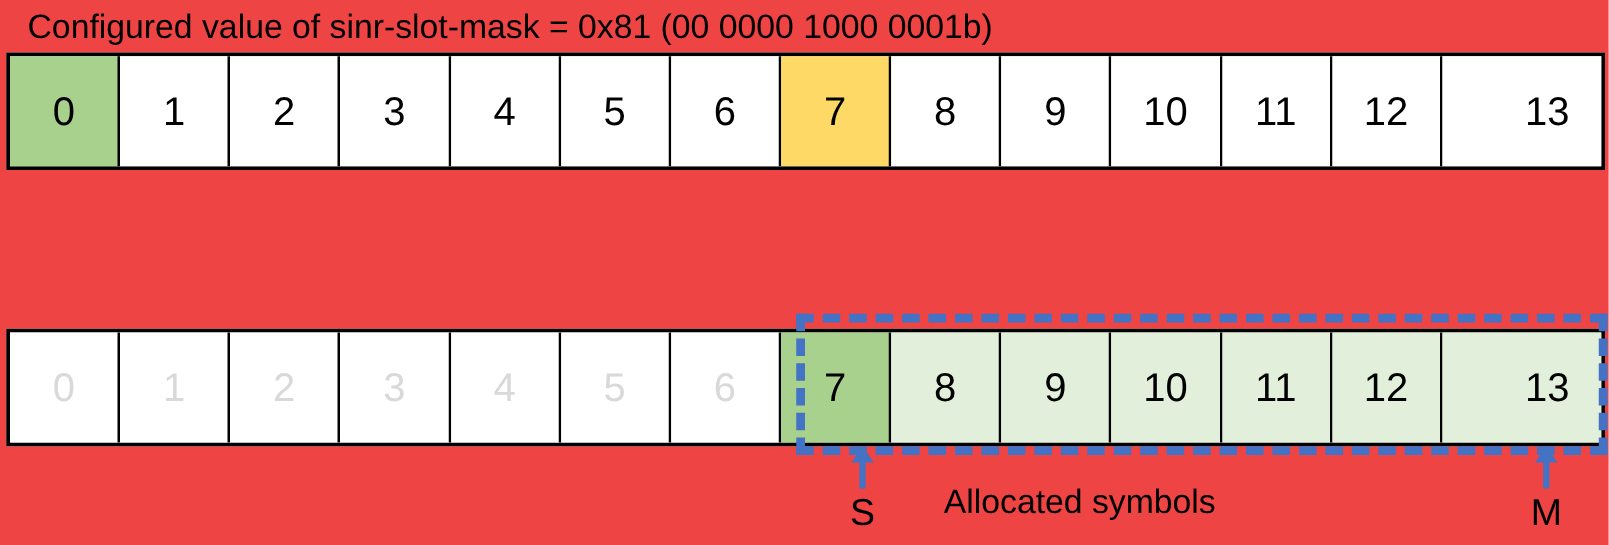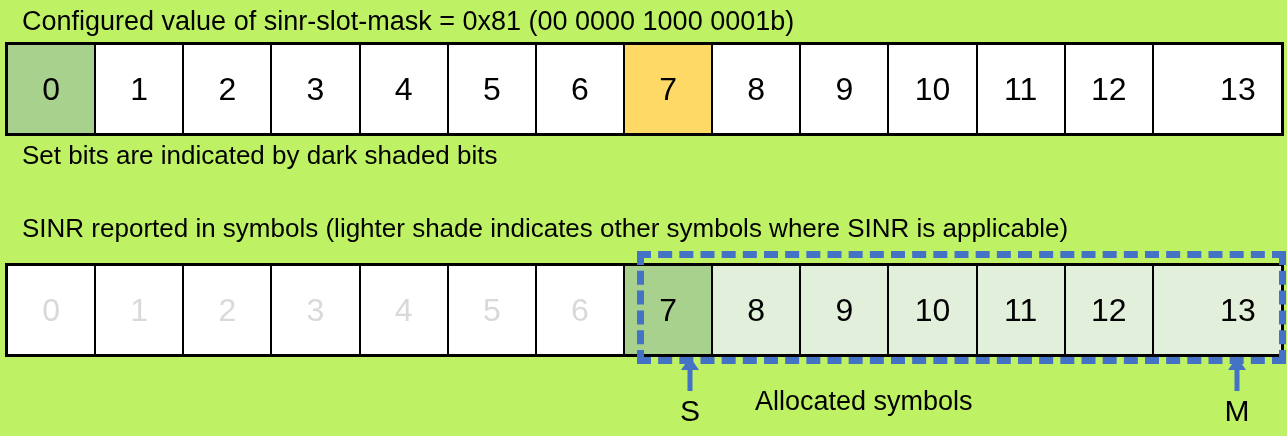--- a/index.html
+++ b/index.html
@@ -1,17 +1,17 @@
 <!DOCTYPE html>
 <html><head>
 <meta charset="utf-8">
 <style>
   html,body { margin:0; padding:0; background:#ffffff; }
   .page {
-    position:relative; width:1287px; height:436px; background:#bef264;
+    position:relative; width:1287px; height:436px; background:#ef4444;
     font-family:"Liberation Sans", sans-serif; color:#000000; overflow:hidden;
   }
   .caption-text { position:absolute; left:22px; font-size:26px; white-space:nowrap; }
   .bit-row {
     position:absolute; left:5px; width:1279px; height:94px;
     display:flex; border:3px solid #000; box-sizing:border-box; background:#fff;
   }
   .cell {
     flex:1 1 0; border-right:2px solid #000; box-sizing:border-box;
     display:flex; align-items:center; justify-content:center;
@@ -51,23 +51,21 @@
     <div class="cell">6</div>
     <div class="cell c-yellow">7</div>
     <div class="cell">8</div>
     <div class="cell">9</div>
     <div class="cell">10</div>
     <div class="cell">11</div>
     <div class="cell">12</div>
     <div class="cell">13</div>
   </div>
 
-  <div class="caption-text" style="top:140px;">Set bits are indicated by dark shaded bits</div>
 
-  <div class="caption-text" style="top:213px;">SINR reported in symbols (lighter shade indicates other symbols where SINR is applicable)</div>
 
   <div class="bit-row" style="top:263px;">
     <div class="cell c-inactive">0</div>
     <div class="cell c-inactive">1</div>
     <div class="cell c-inactive">2</div>
     <div class="cell c-inactive">3</div>
     <div class="cell c-inactive">4</div>
     <div class="cell c-inactive">5</div>
     <div class="cell c-inactive">6</div>
     <div class="cell c-green">7</div>

